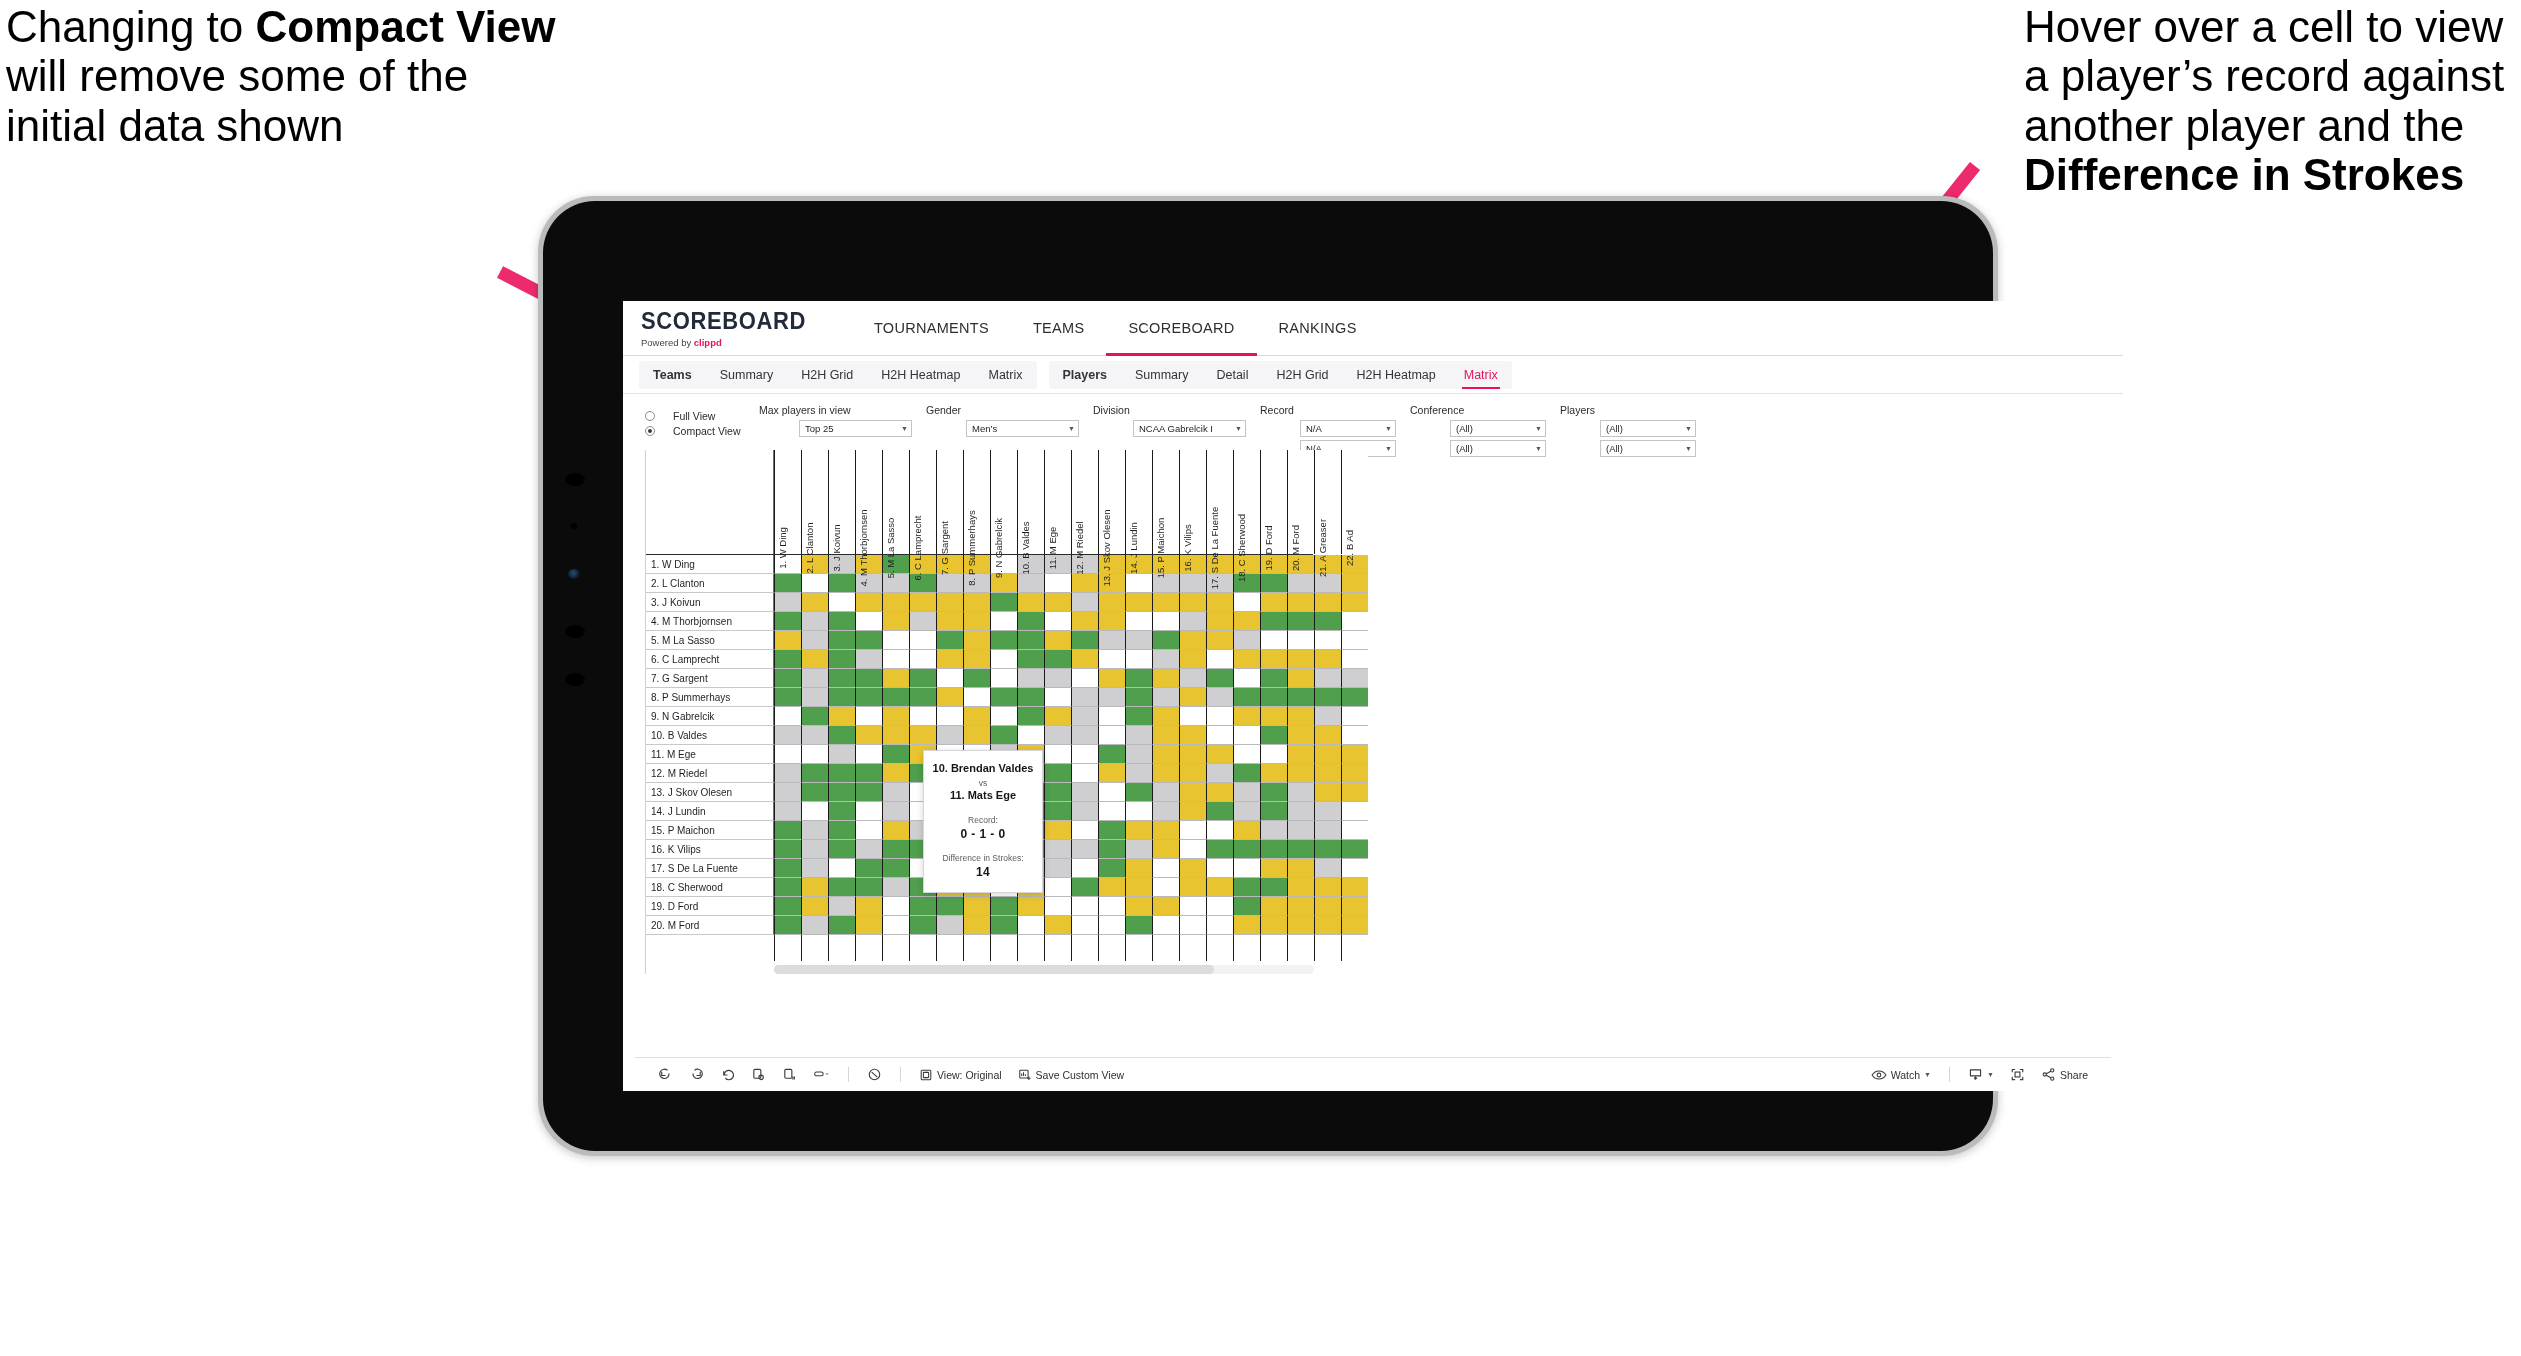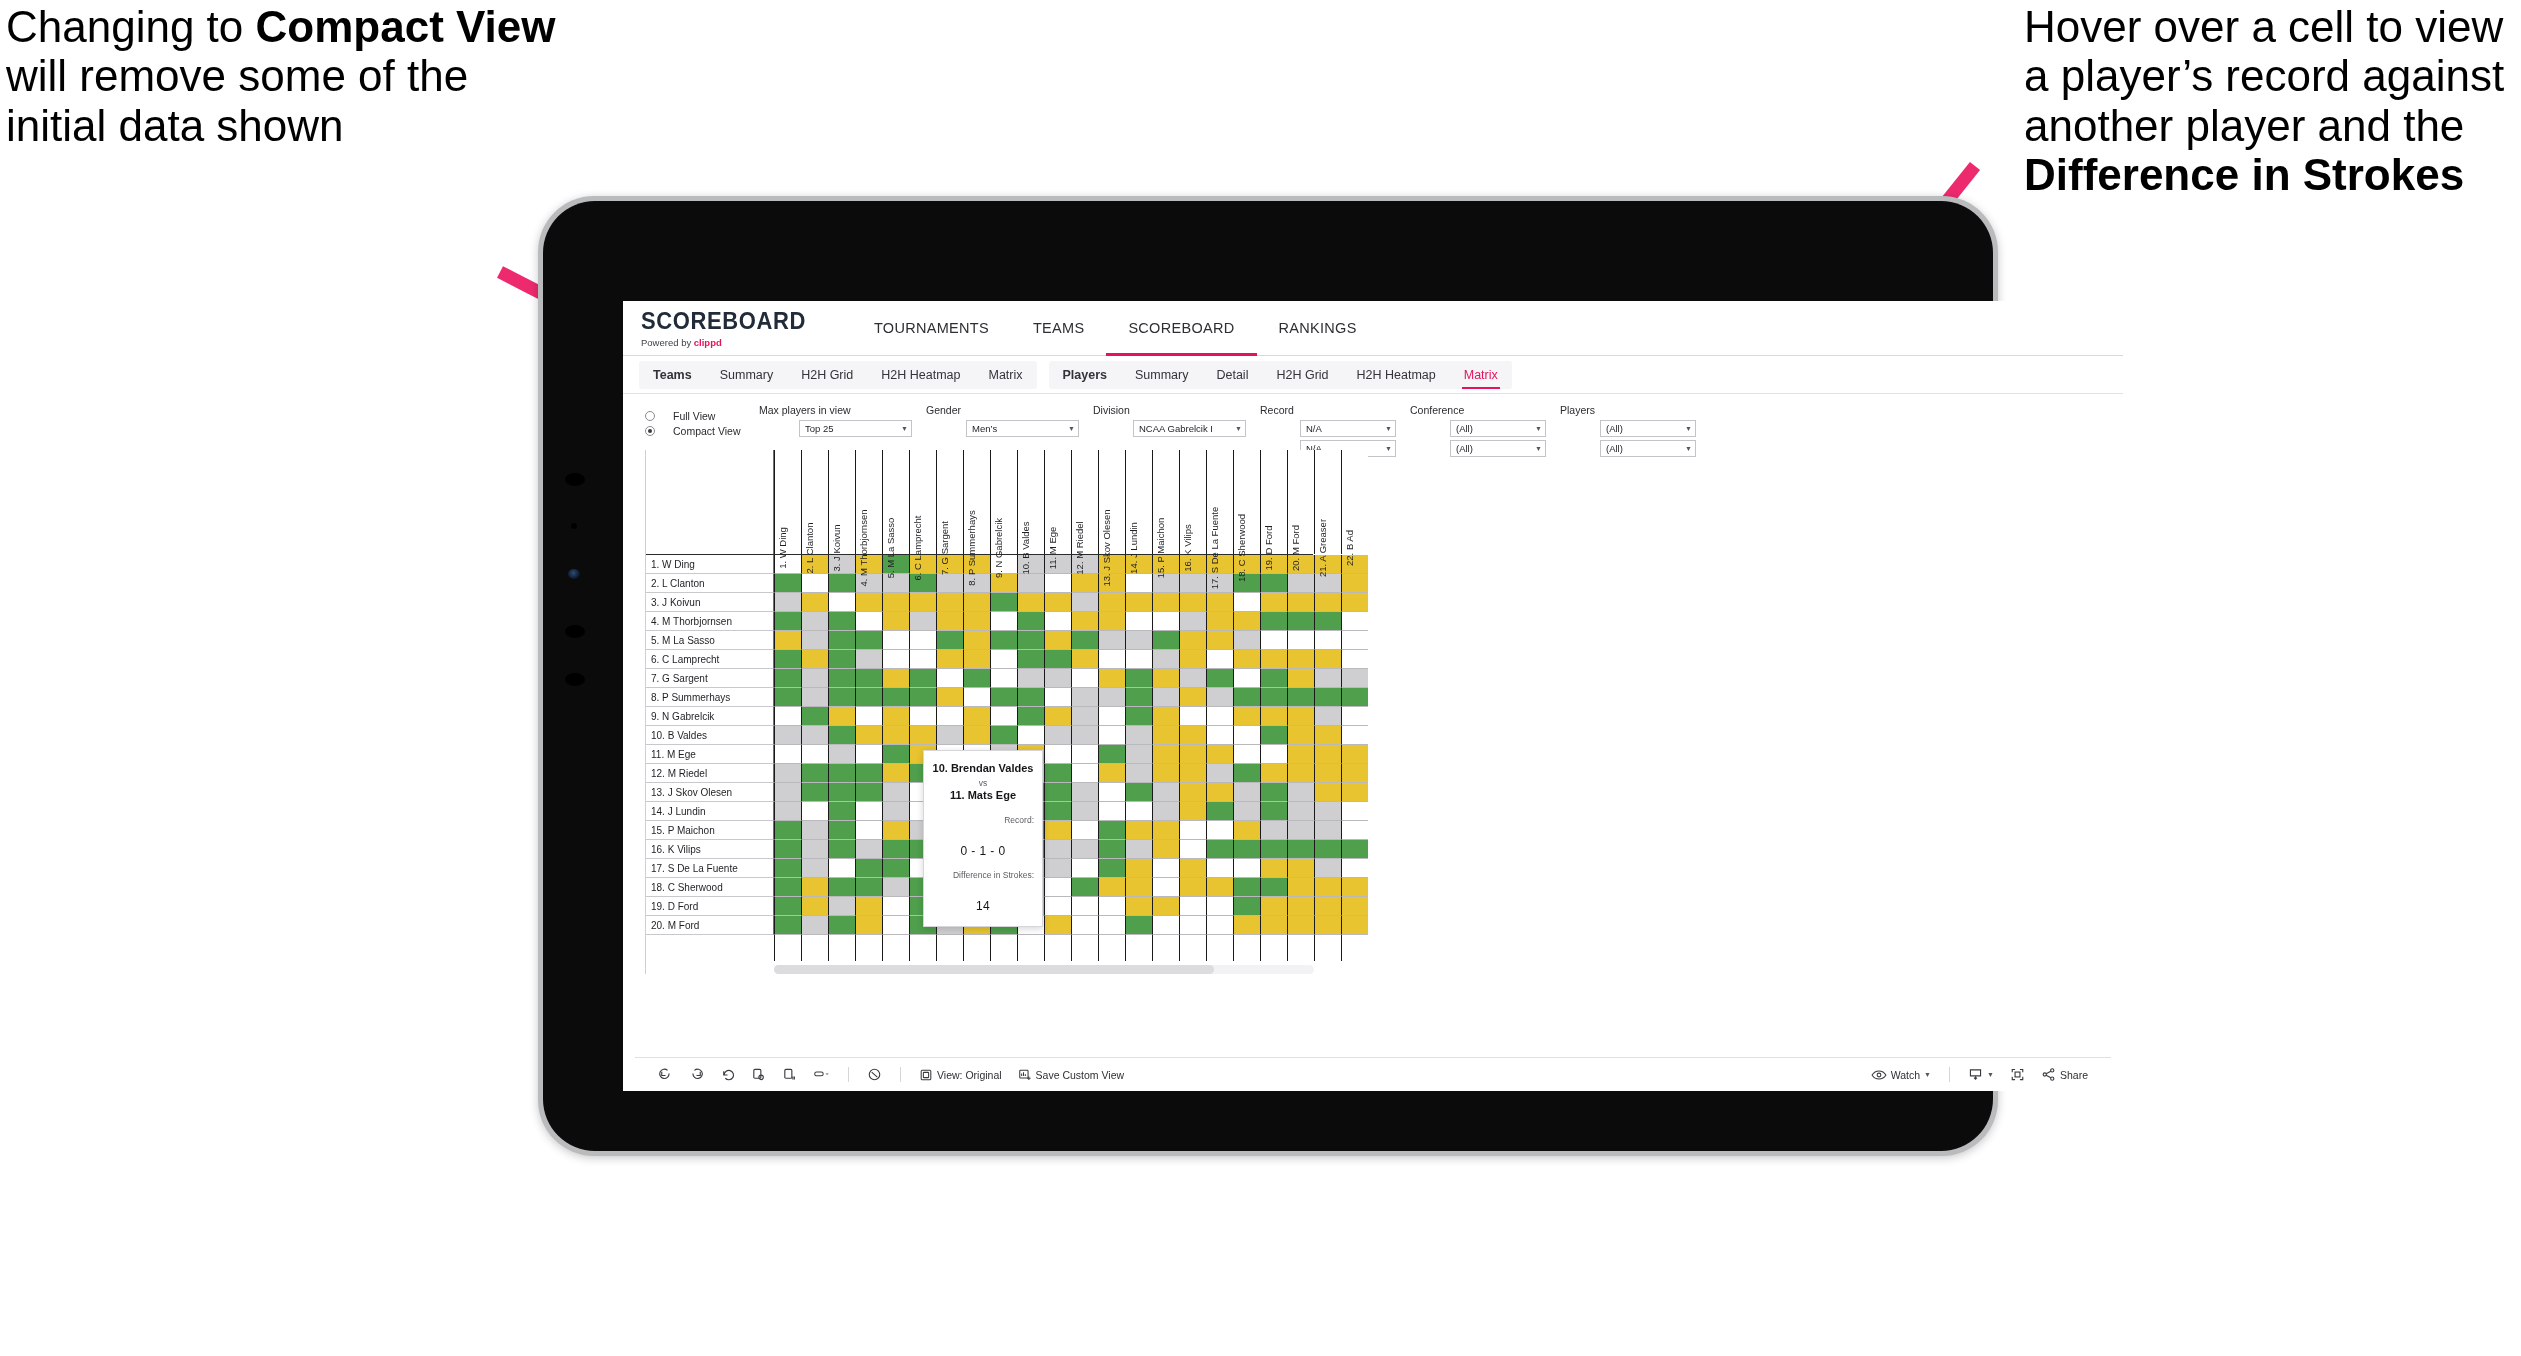--- a/index.html
+++ b/index.html
@@ -217,22 +217,22 @@
     width: 120px;
     background: #fff;
     border: 1px solid #d6d6da;
     box-shadow: 0 2px 7px rgba(0,0,0,.16);
     padding: 11px 8px 13px 8px;
     text-align: center;
     z-index: 8;
   }
   #tooltip .tt-name { font-size: 11px; font-weight: bold; color: #16161a; line-height: 1.25; }
   #tooltip .tt-vs { font-size: 8.5px; color: #5c5c63; margin: 2px 0 1px; }
-  #tooltip .tt-lbl { font-size: 8.5px; color: #5c5c63; margin-top: 12px; text-align: right; }
-  #tooltip .tt-val { font-size: 12px; font-weight: normal; color: #16161a; margin-top: 19px; letter-spacing: .4px; }
+  #tooltip .tt-lbl { font-size: 8.5px; color: #5c5c63; margin-top: 12px; }
+  #tooltip .tt-val { font-size: 12px; font-weight: bold; color: #16161a; margin-top: 2px; letter-spacing: .4px; }
 
   
   #toolbar {
     height: 34px;
     border-top: 1px solid #e0e0e3;
     display: flex; align-items: center;
     padding: 0 16px;
     background: #fff;
     gap: 2px;
     flex: 0 0 auto;

